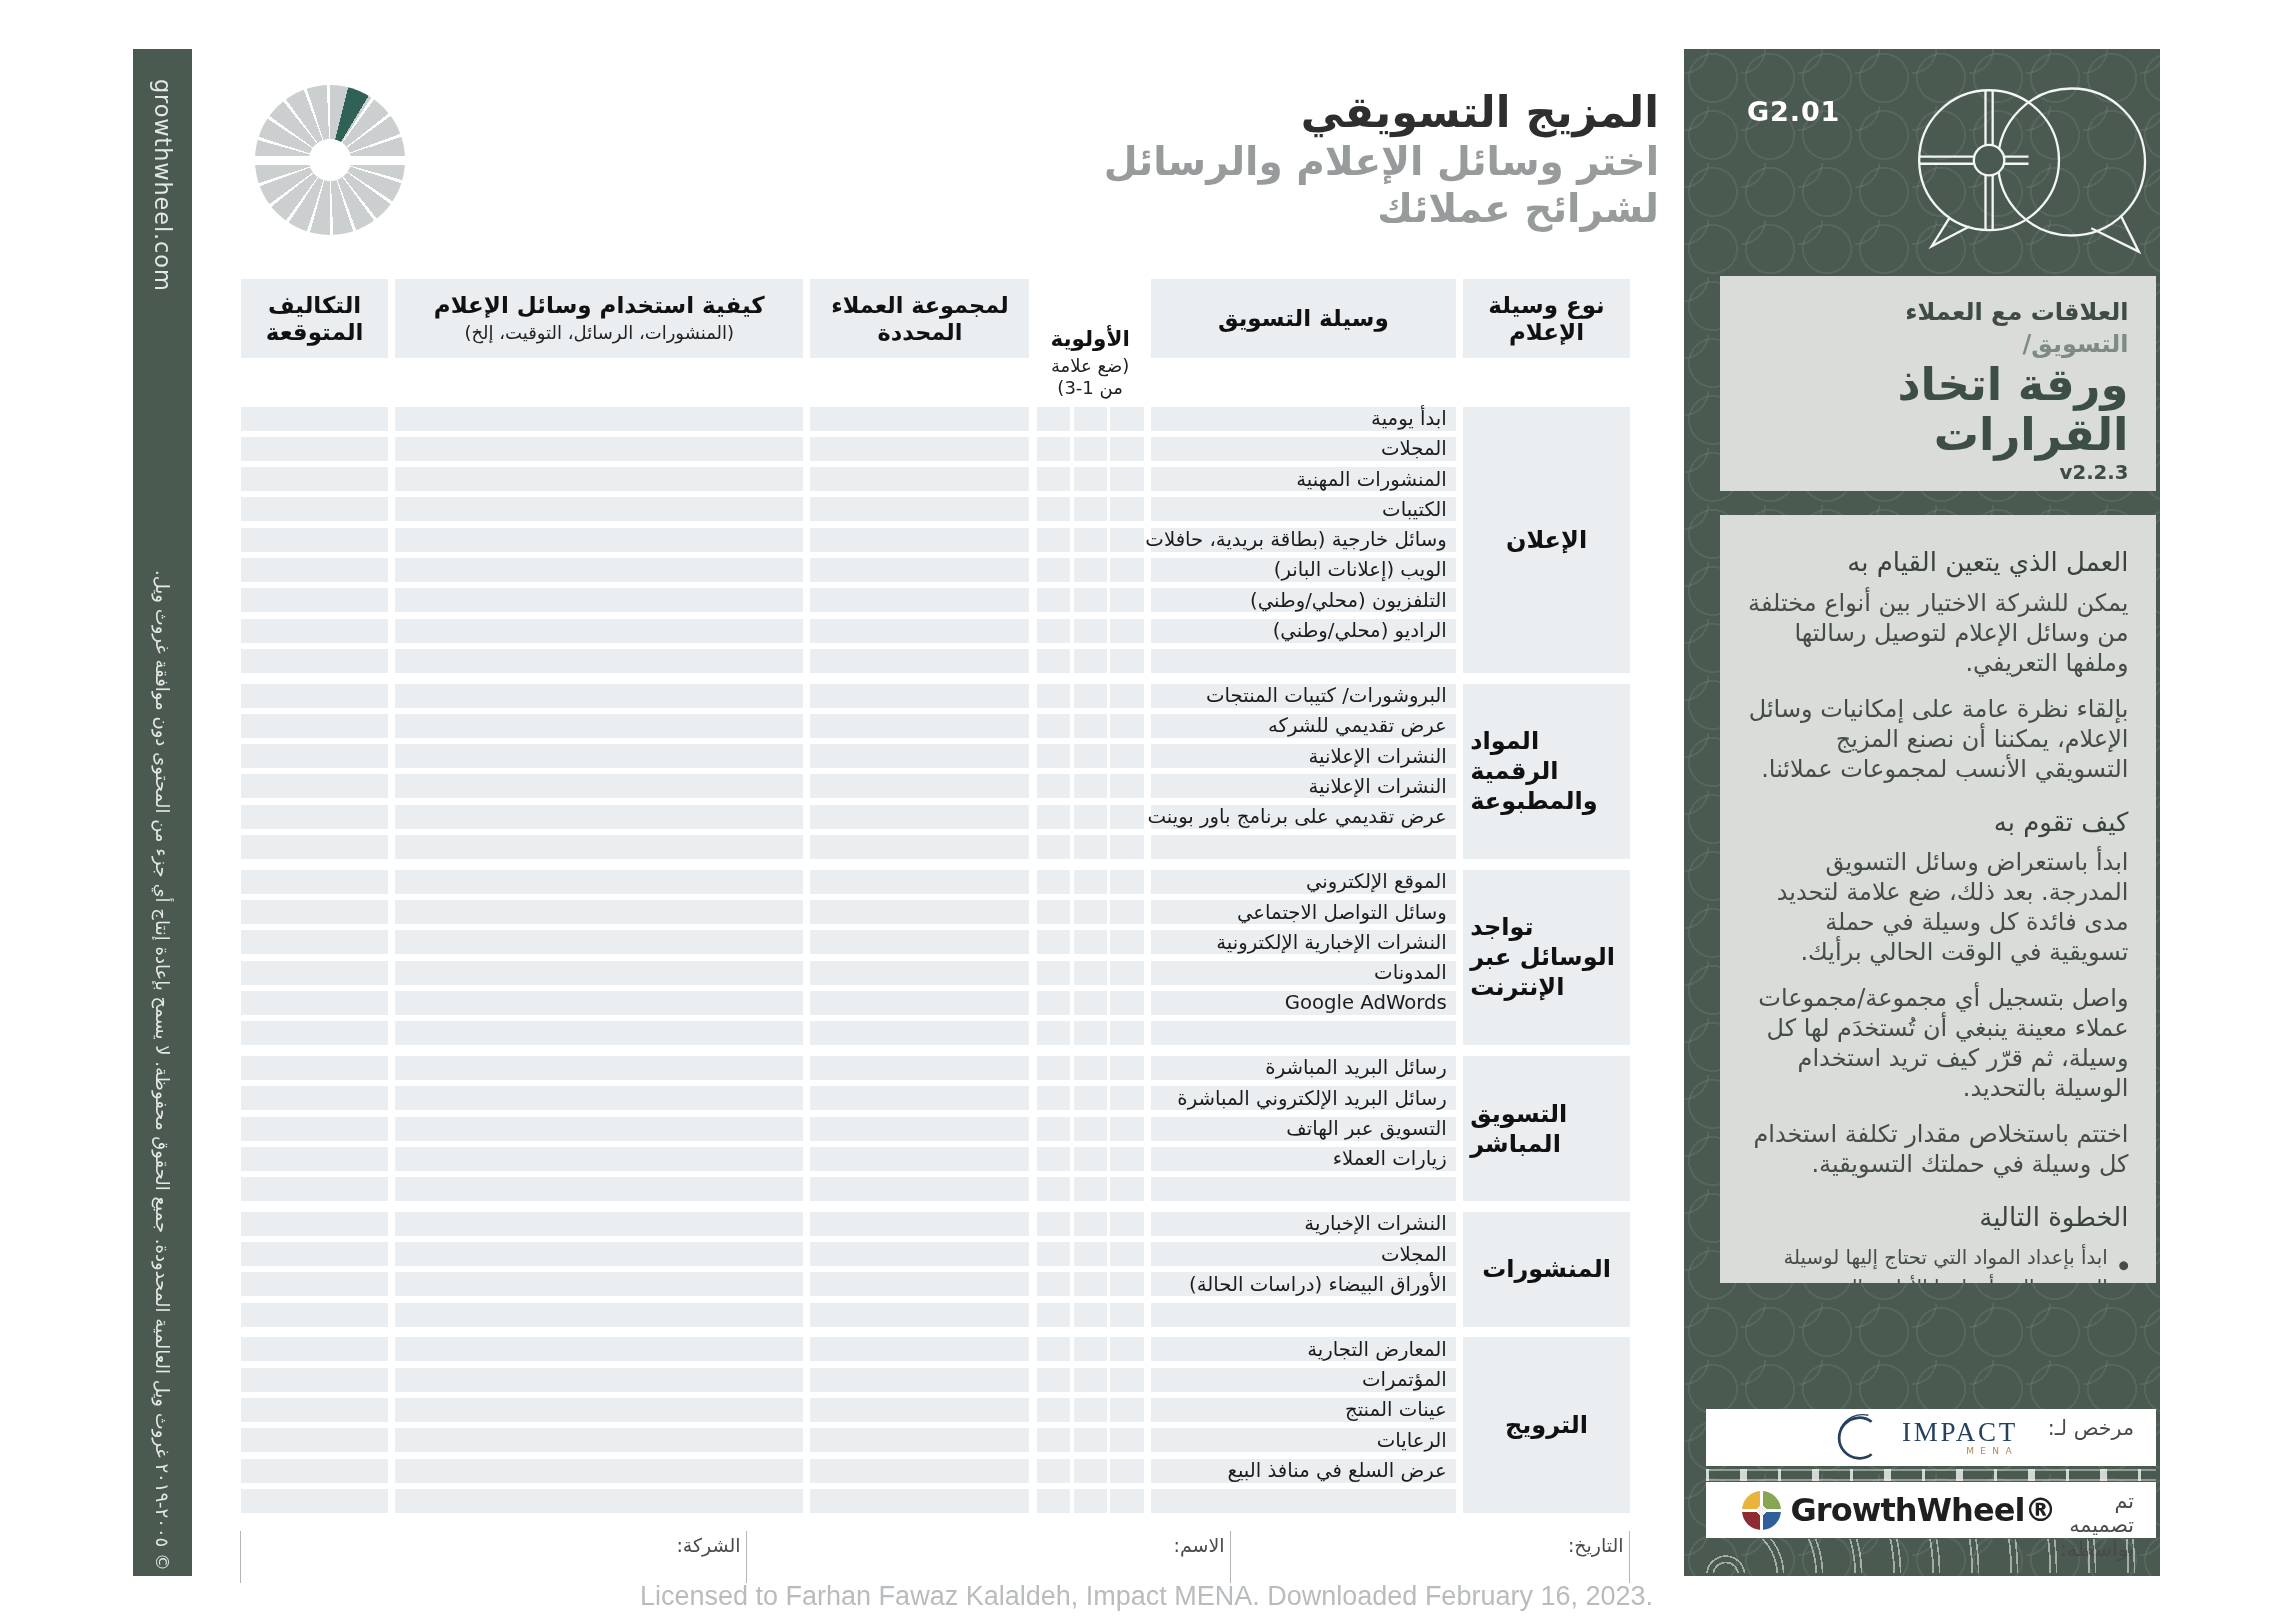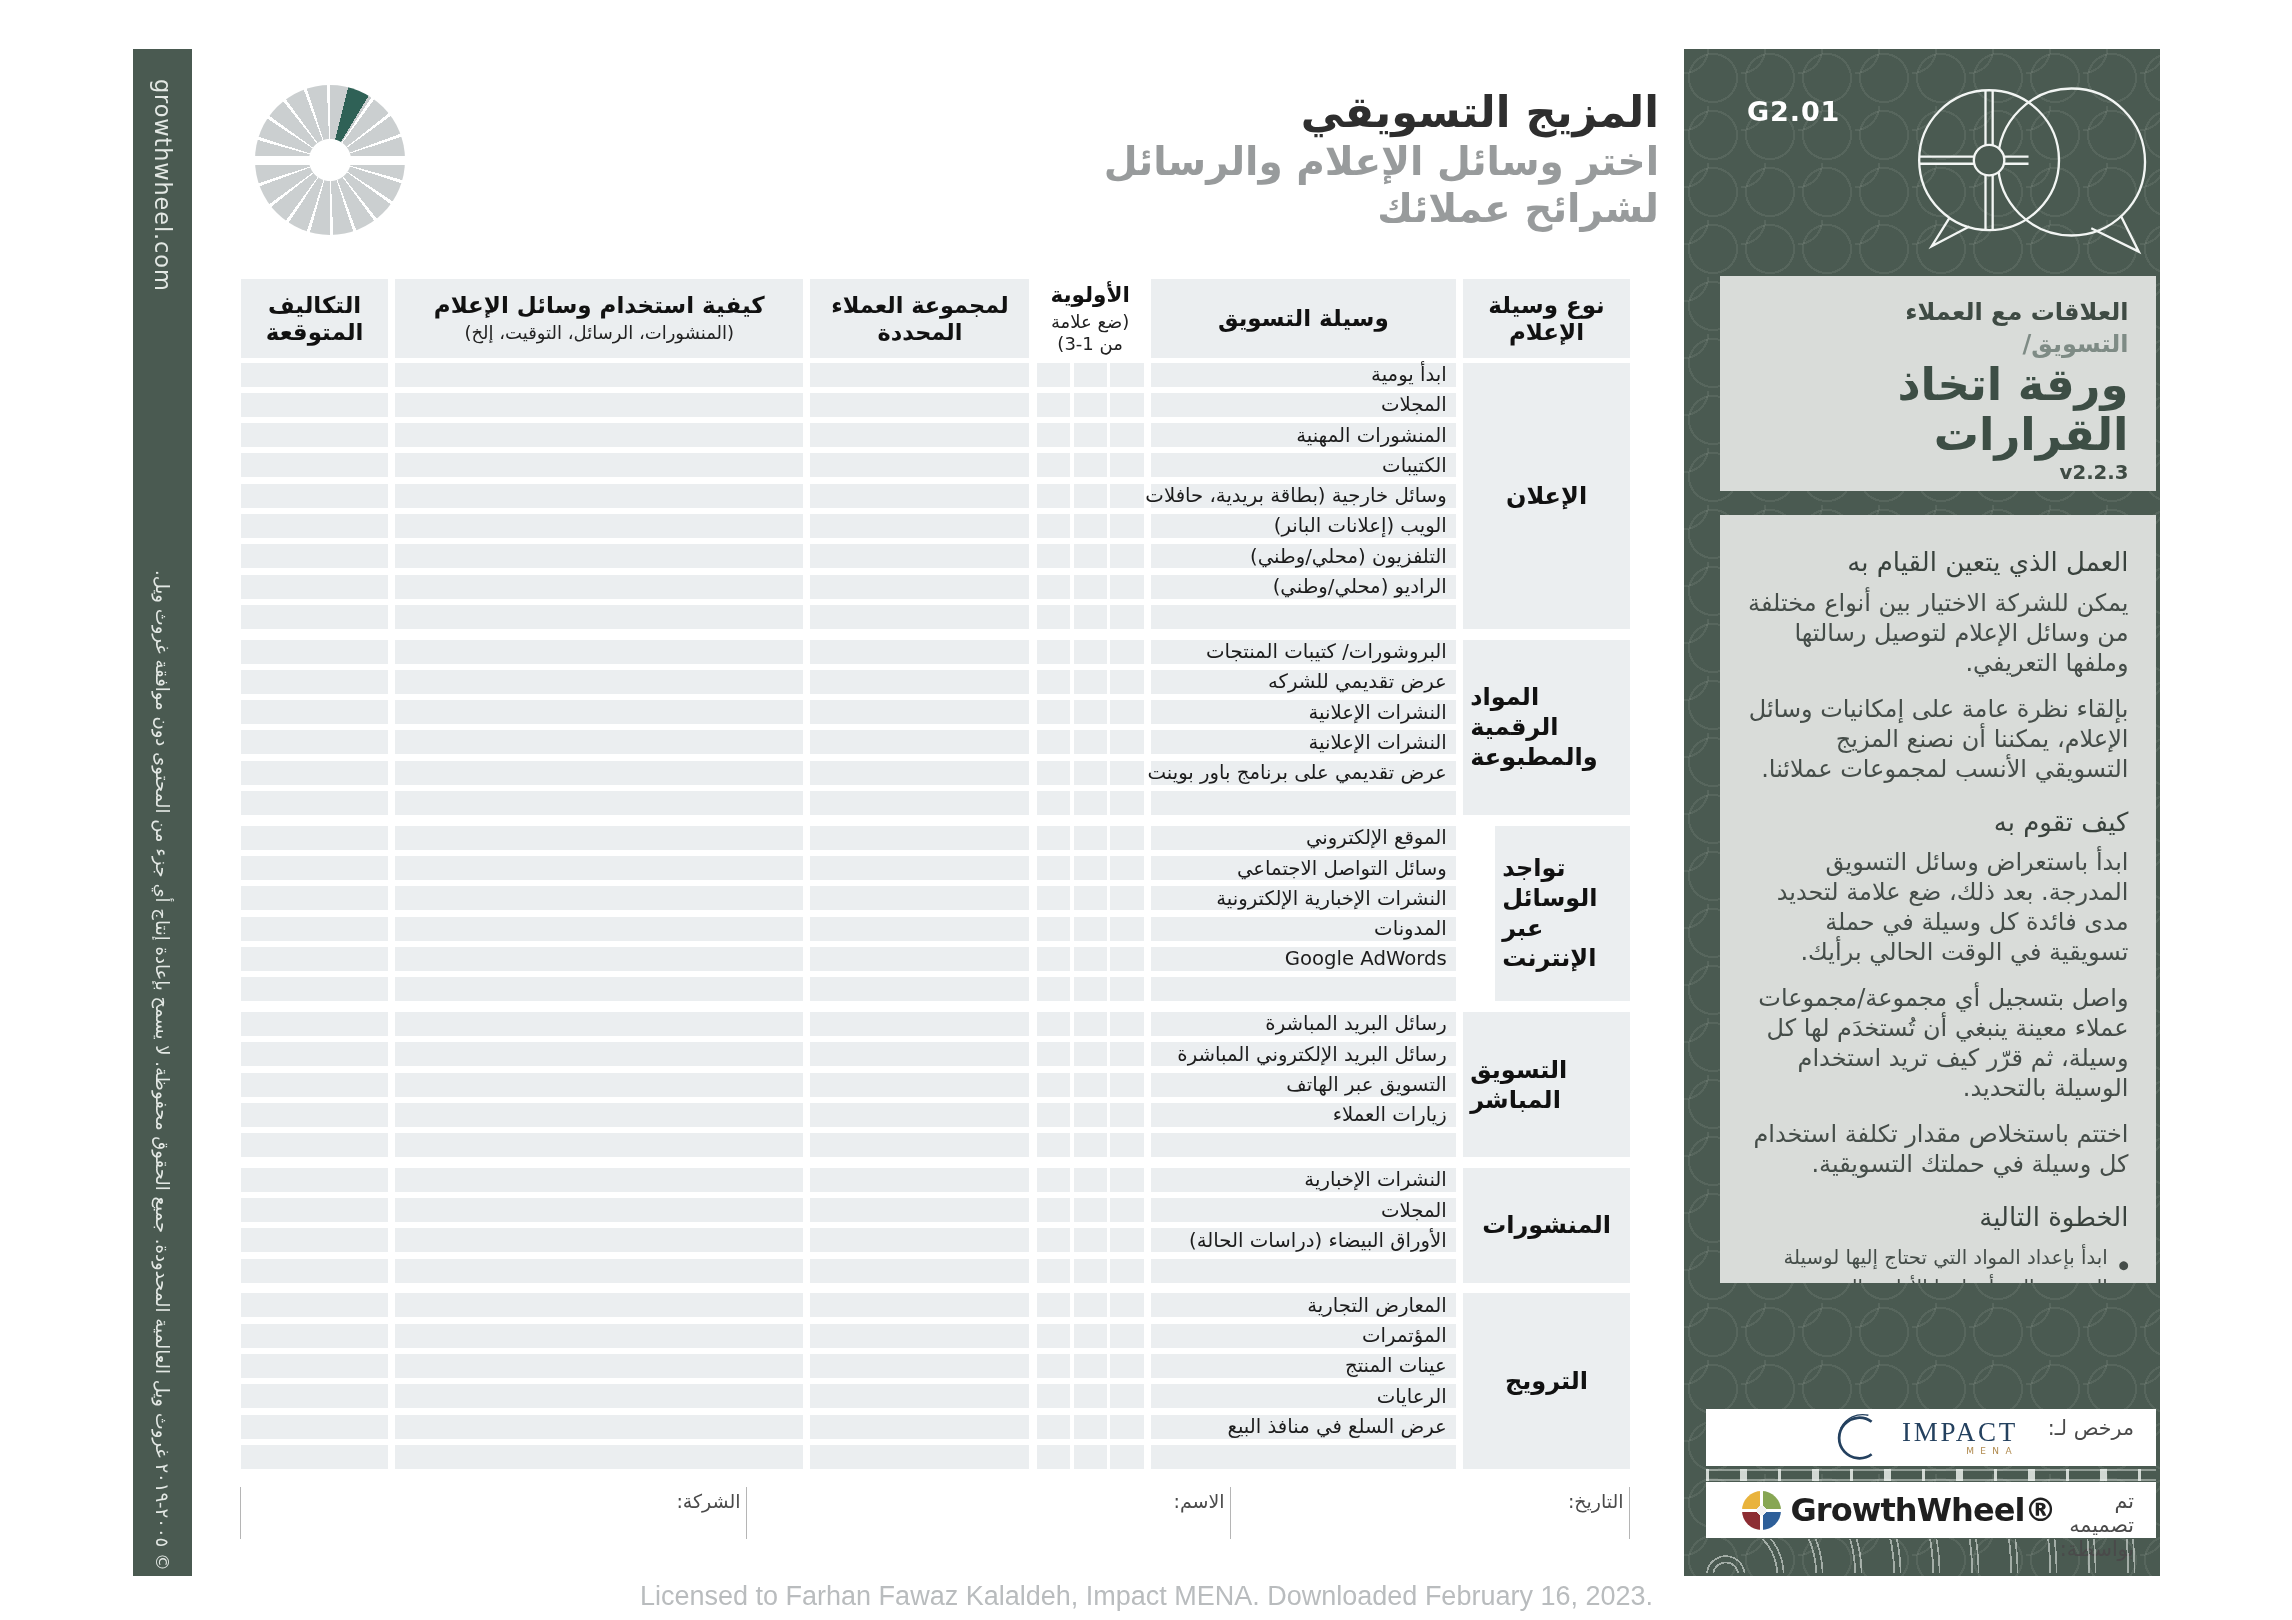--- a/index.html
+++ b/index.html
@@ -27,21 +27,21 @@
       repeating-conic-gradient(#cbcfd0 0 15.5deg, #ffffff 15.5deg 18deg);
   }
   .titles{position:absolute;right:634px;top:86px;text-align:right;direction:rtl;}
   .title-main{font-size:43px;font-weight:bold;color:#2e2e2e;line-height:52px;}
   .title-sub{font-size:39px;font-weight:bold;color:#989b9c;line-height:47px;}
   
   .table{position:absolute;left:240px;top:279px;width:1390px;direction:rtl;}
   .thead,.tgroup{display:grid;grid-template-columns:167px 305px 107px 219px 408px 147px;column-gap:7.2px;direction:rtl;}
   .thead{margin-bottom:4.5px;}
   .hcell{background:#ebeef0;height:79px;display:flex;flex-direction:column;justify-content:center;text-align:center;padding:0 5.4px;box-sizing:border-box;}
-  .hcell.nobg{background:transparent;}
+  .hcell.nobg{background:transparent;margin-top:44px;}
   .ht{font-weight:bold;font-size:23px;color:#111;line-height:27px;}
   .hn{font-size:18px;color:#222;line-height:22.4px;margin-top:2.7px;}
   .tgroup{grid-auto-rows:24px;row-gap:6.3px;margin-bottom:10.7px;grid-auto-flow:row;}
   .gcell{background:#ebeef0;grid-column:1;display:flex;align-items:center;justify-content:center;text-align:left;
          font-weight:bold;font-size:24px;line-height:30px;color:#111;padding:0 7.2px;box-sizing:border-box;}
   .cell{background:#ebeef0;}
   .cell.lab{font-size:19.7px;color:#1c1c1c;display:flex;align-items:center;padding:0 9px;box-sizing:border-box;white-space:nowrap;overflow:visible;}
   .pri{display:grid;grid-template-columns:repeat(3,1fr);column-gap:3.6px;}
   .pri span{background:#ebeef0;display:block;}
   
@@ -274,21 +274,21 @@
         <div class="pri">
           <span></span>
           <span></span>
           <span></span>
         </div>
         <div class="cell"></div>
         <div class="cell"></div>
         <div class="cell"></div>
       </div>
       <div class="tgroup">
-        <div class="gcell" style="grid-row: 1 / span 6; margin-left: 32px;">تواجد الوسائل عبر الإنترنت</div>
+        <div class="gcell" style="grid-row: 1 / span 6;">تواجد الوسائل عبر الإنترنت</div>
         <div class="cell lab">الموقع الإلكتروني</div>
         <div class="pri">
           <span></span>
           <span></span>
           <span></span>
         </div>
         <div class="cell"></div>
         <div class="cell"></div>
         <div class="cell"></div>
         <div class="cell lab">وسائل التواصل الاجتماعي</div>

